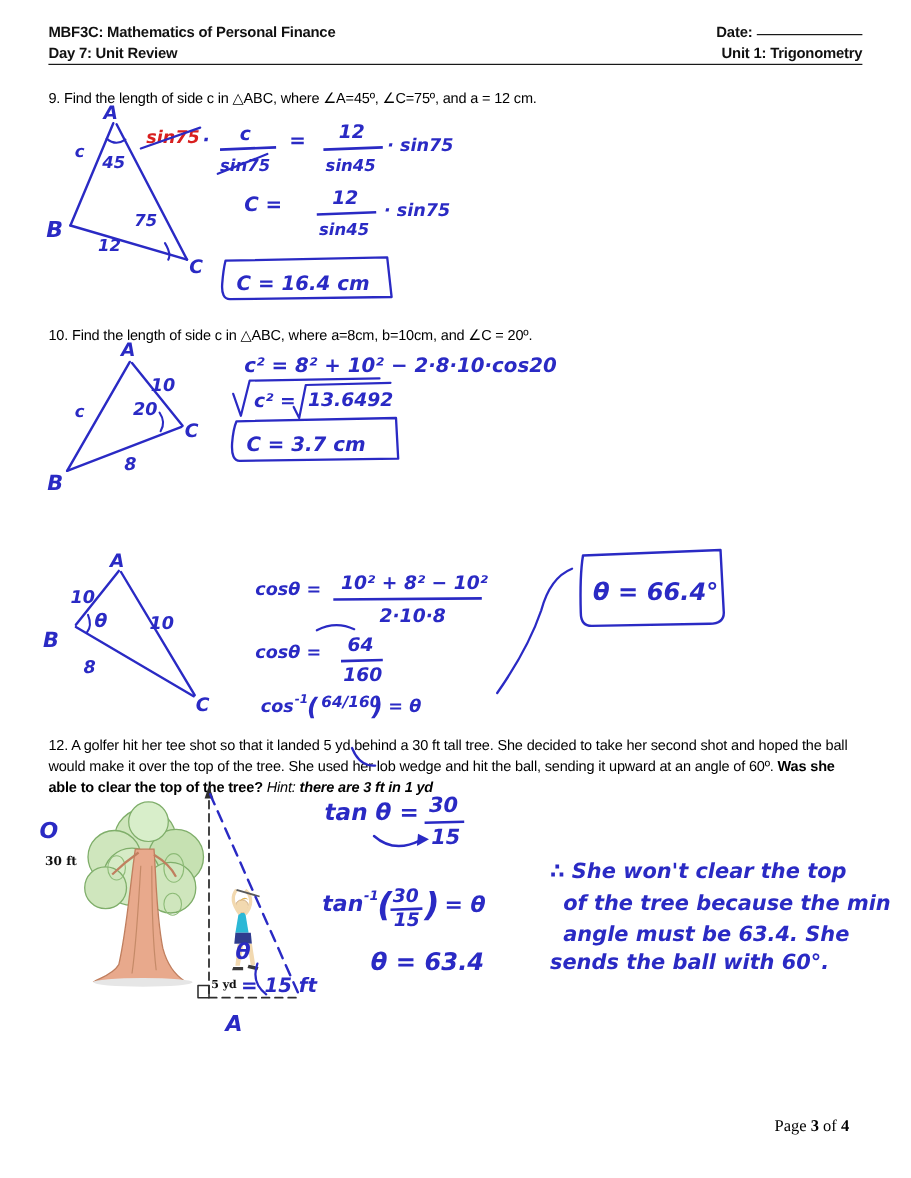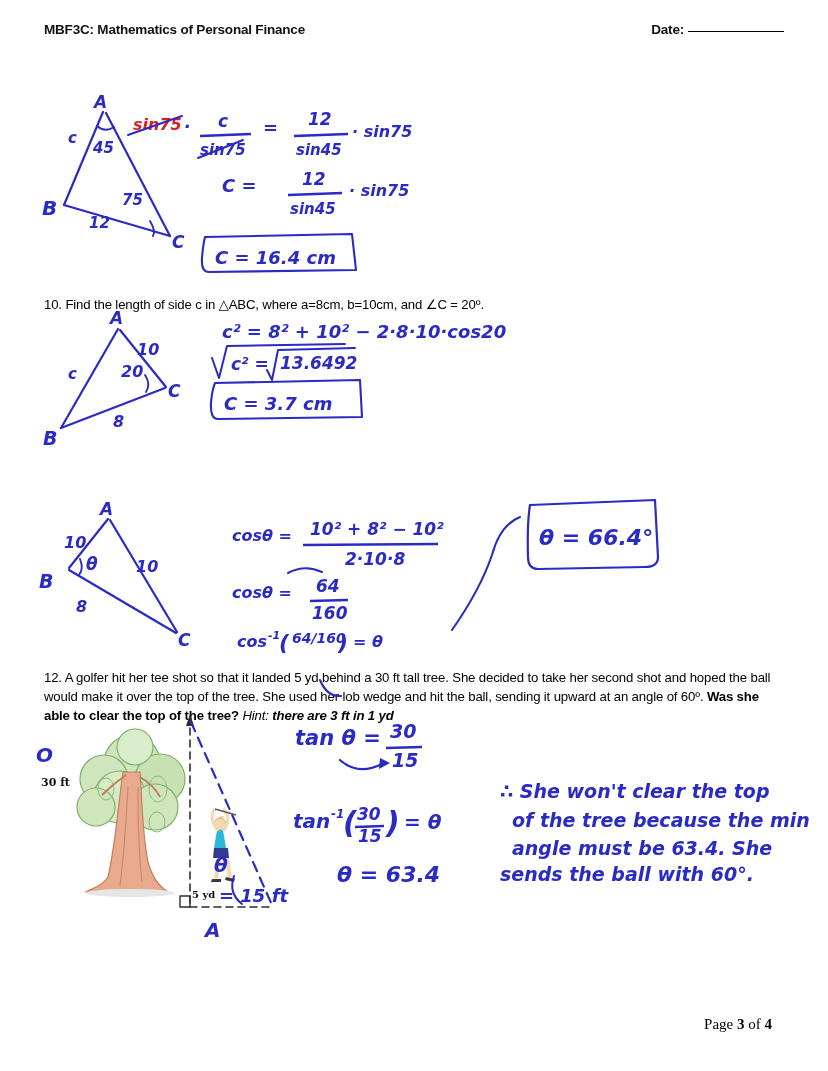--- a/index.html
+++ b/index.html
@@ -91,22 +91,27 @@
 
 <div class="page">
 
   <div class="header">
     <div class="hdr-row">
       <span class="hdr-left">MBF3C: Mathematics of Personal Finance</span>
       <span class="hdr-right">
         <span>Date:</span><span class="date-line"></span>
       </span>
     </div>
+    <div class="hdr-row row2">
+      <span class="hdr-left">Day 7: Unit Review</span>
+      <span class="hdr-right">Unit 1: Trigonometry</span>
+    </div>
   </div>
 
+  <div class="qtext" style="left:44px; top:80px; width:740px;">9. Find the length of side c in △ABC, where ∠A=45º, ∠C=75º, and a = 12 cm.</div>
 
   <svg class="ink" style="left:0; top:0; width:828px; height:300px;">
 
     <g>
       <path class="ink-blue" stroke-width="2.2" d="M103,112 L64,205"></path>
       <path class="ink-blue" stroke-width="2.2" d="M64,205 L170,236"></path>
       <path class="ink-blue" stroke-width="2.2" d="M170,236 L106,113"></path>
 
       <path class="ink-blue" stroke-width="1.9" d="M97,126 Q105,133 114,127"></path>
       <path class="ink-blue" stroke-width="1.9" d="M150,221 Q156,231 153,236"></path>

